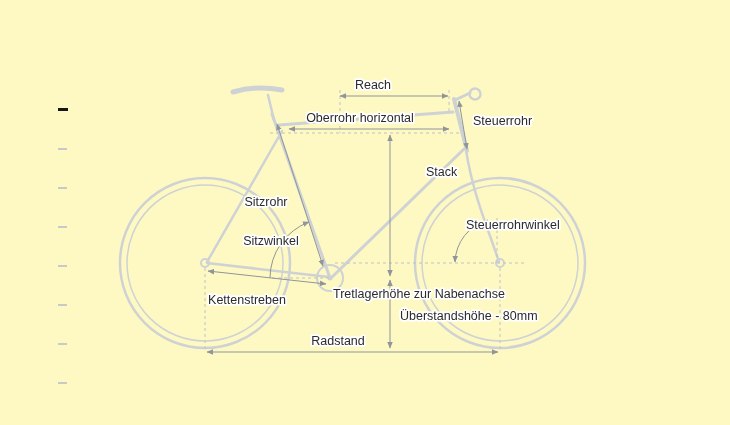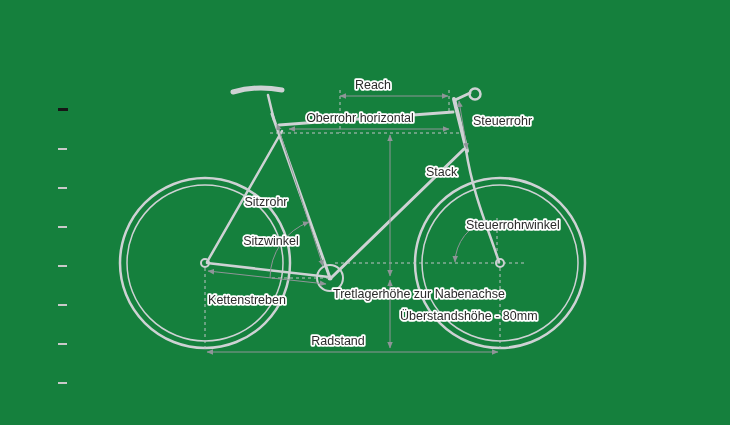--- a/index.html
+++ b/index.html
@@ -1,17 +1,17 @@
 <!DOCTYPE html>
 <html><head>
 <meta charset="utf-8">
 <style>
   html,body{margin:0;padding:0;background:#ffffff;}
   .stage{
-    position:relative;width:730px;height:425px;background:#15803d;overflow:hidden;
+    position:relative;width:730px;height:425px;background:#fef9c3;overflow:hidden;
     font-family:"Liberation Sans","DejaVu Sans",sans-serif;
   }
   .diagram-svg{position:absolute;left:0;top:0;}
   .diagram-svg text{
     font-family:"Liberation Sans","DejaVu Sans",sans-serif;
     font-size:12.5px;fill:#2b2b2b;
     paint-order:stroke;stroke:#ffffff;stroke-width:3.5px;stroke-linejoin:round;
   }
   .bike{stroke:#ced2d4;fill:none;stroke-linecap:round;}
   .dim{stroke:#8f9598;fill:none;stroke-width:1;}

